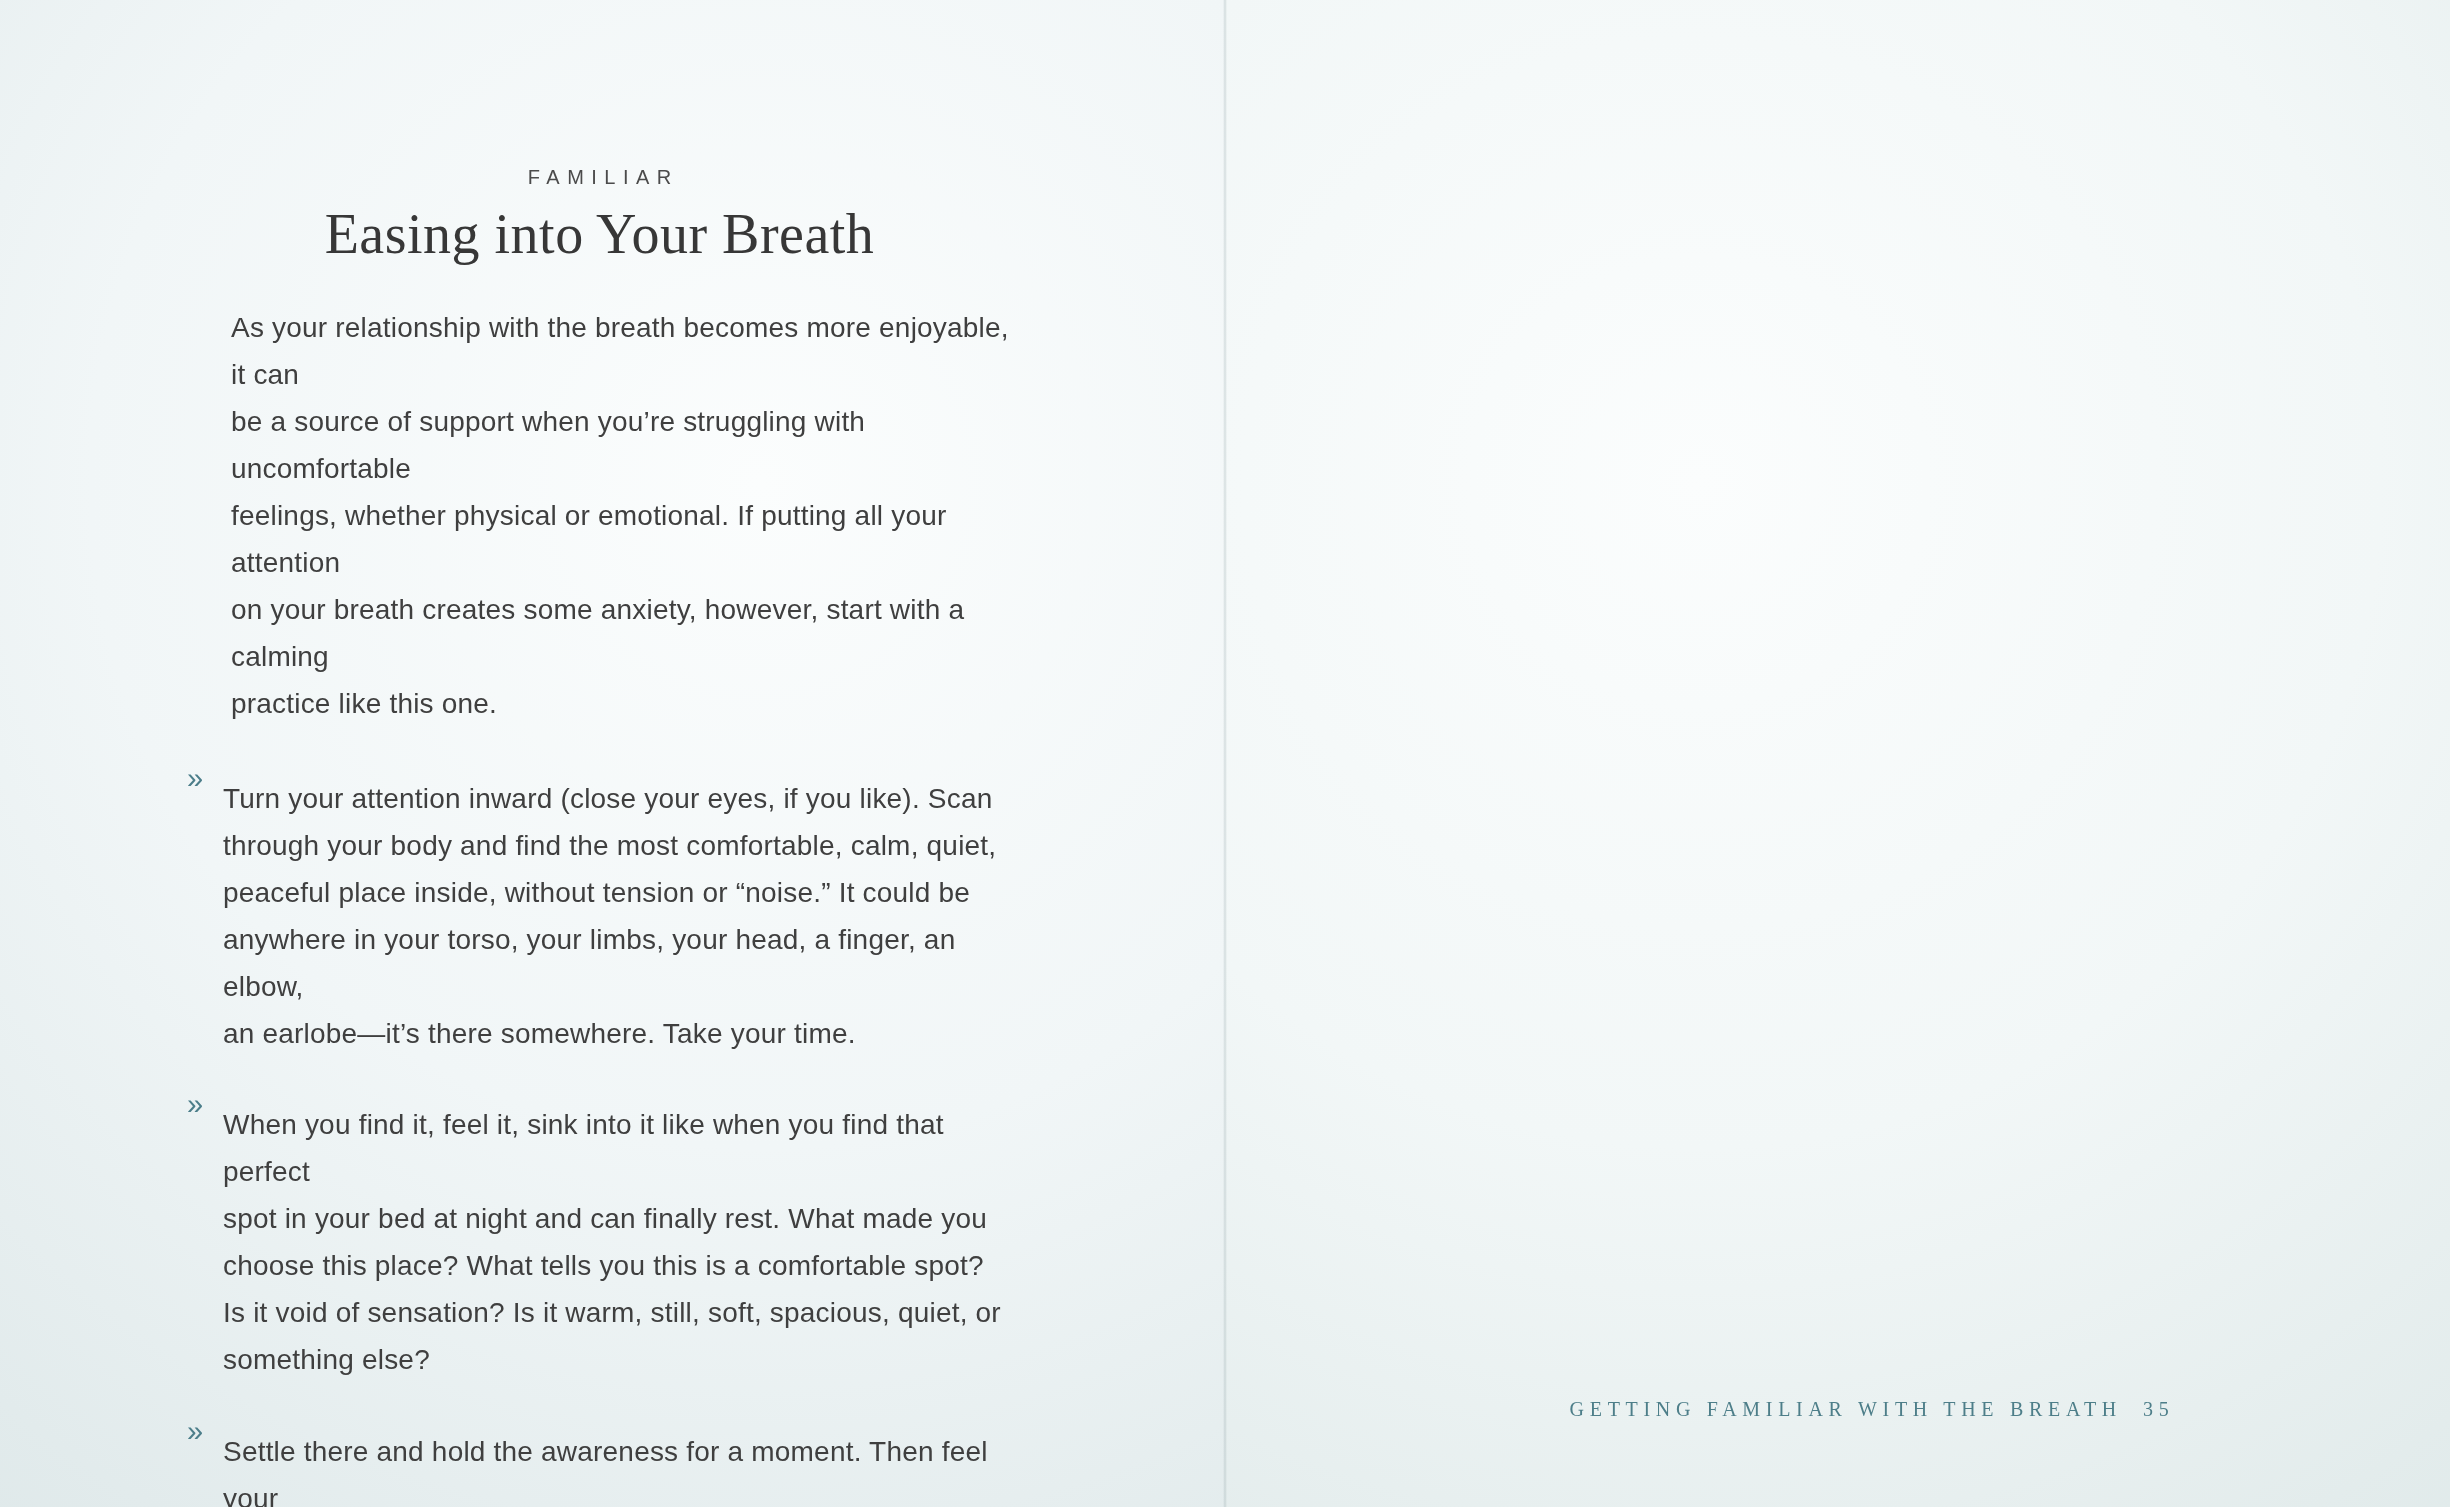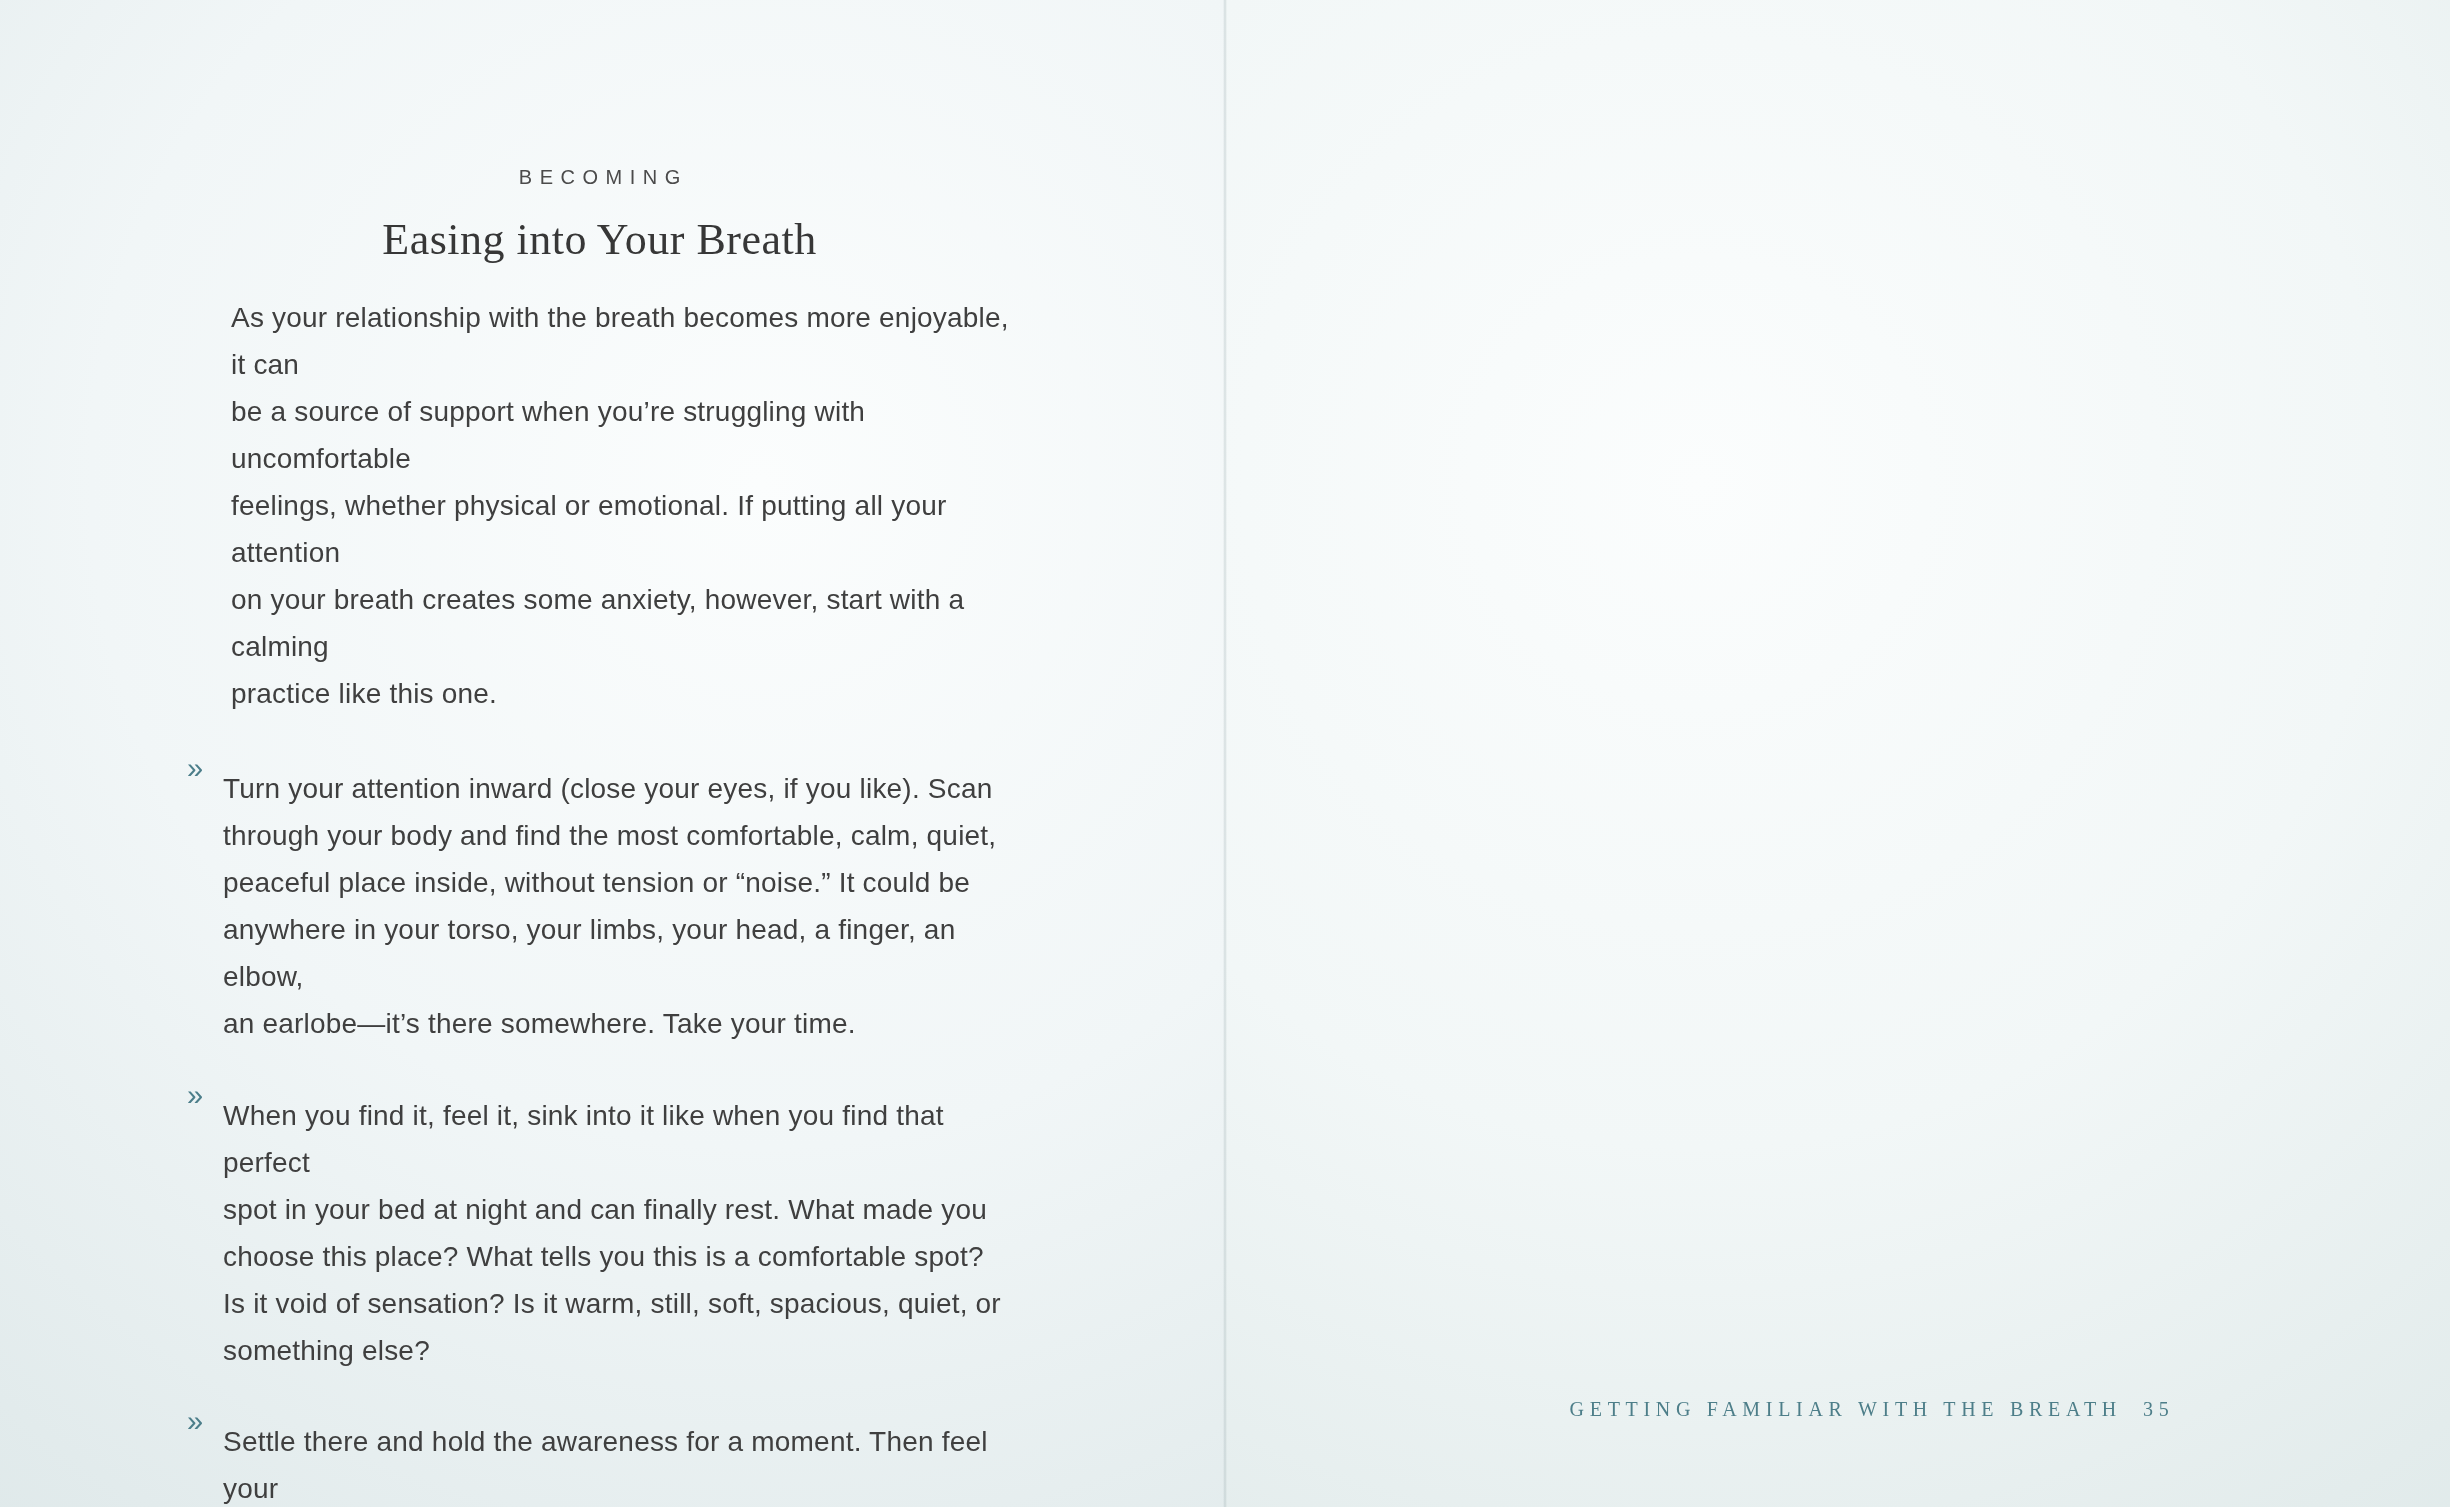--- a/index.html
+++ b/index.html
@@ -25,23 +25,23 @@
     pointer-events:none;
   }
 
   
   .left-content{position:absolute;left:187px;top:166px;width:825px;}
   .eyebrow{
     text-align:center;font-size:20px;letter-spacing:7.5px;padding-left:7.5px;
     color:#4b4b4b;font-weight:400;
   }
   .chapter-title{
-    margin-top:25px;text-align:center;
+    margin-top:13px;text-align:center;
     font-family:"Liberation Serif",serif;font-weight:400;
-    font-size:44px;color:#373737;letter-spacing:0.5px;
+    font-size:56px;color:#373737;letter-spacing:0.5px;
   }
   .body-text{
     font-size:28px;line-height:47px;color:#3f3f3f;
     letter-spacing:0.2px;font-weight:300;
     white-space:pre-line;
     margin-top:20px;
   }
   .intro{margin-top:22.6px;margin-left:44px;}
   .bullet-row{display:flex;margin-top:24.5px;}
   .bullet-marker{
@@ -57,21 +57,21 @@
   }
   .footer .gap{display:inline-block;width:21px;}
 </style>
 </head>
 <body>
 
 <div class="spread">
 
   <div class="page left">
     <div class="left-content">
-      <div class="eyebrow">BECOMING</div>
+      <div class="eyebrow">FAMILIAR</div>
       <h1 class="chapter-title">Easing into Your Breath</h1>
 
       <p class="body-text intro">As your relationship with the breath becomes more enjoyable, it can
 be a source of support when you’re struggling with uncomfortable
 feelings, whether physical or emotional. If putting all your attention
 on your breath creates some anxiety, however, start with a calming
 practice like this one.</p>
 
       <div class="bullet-row">
         <span class="bullet-marker">»</span>

